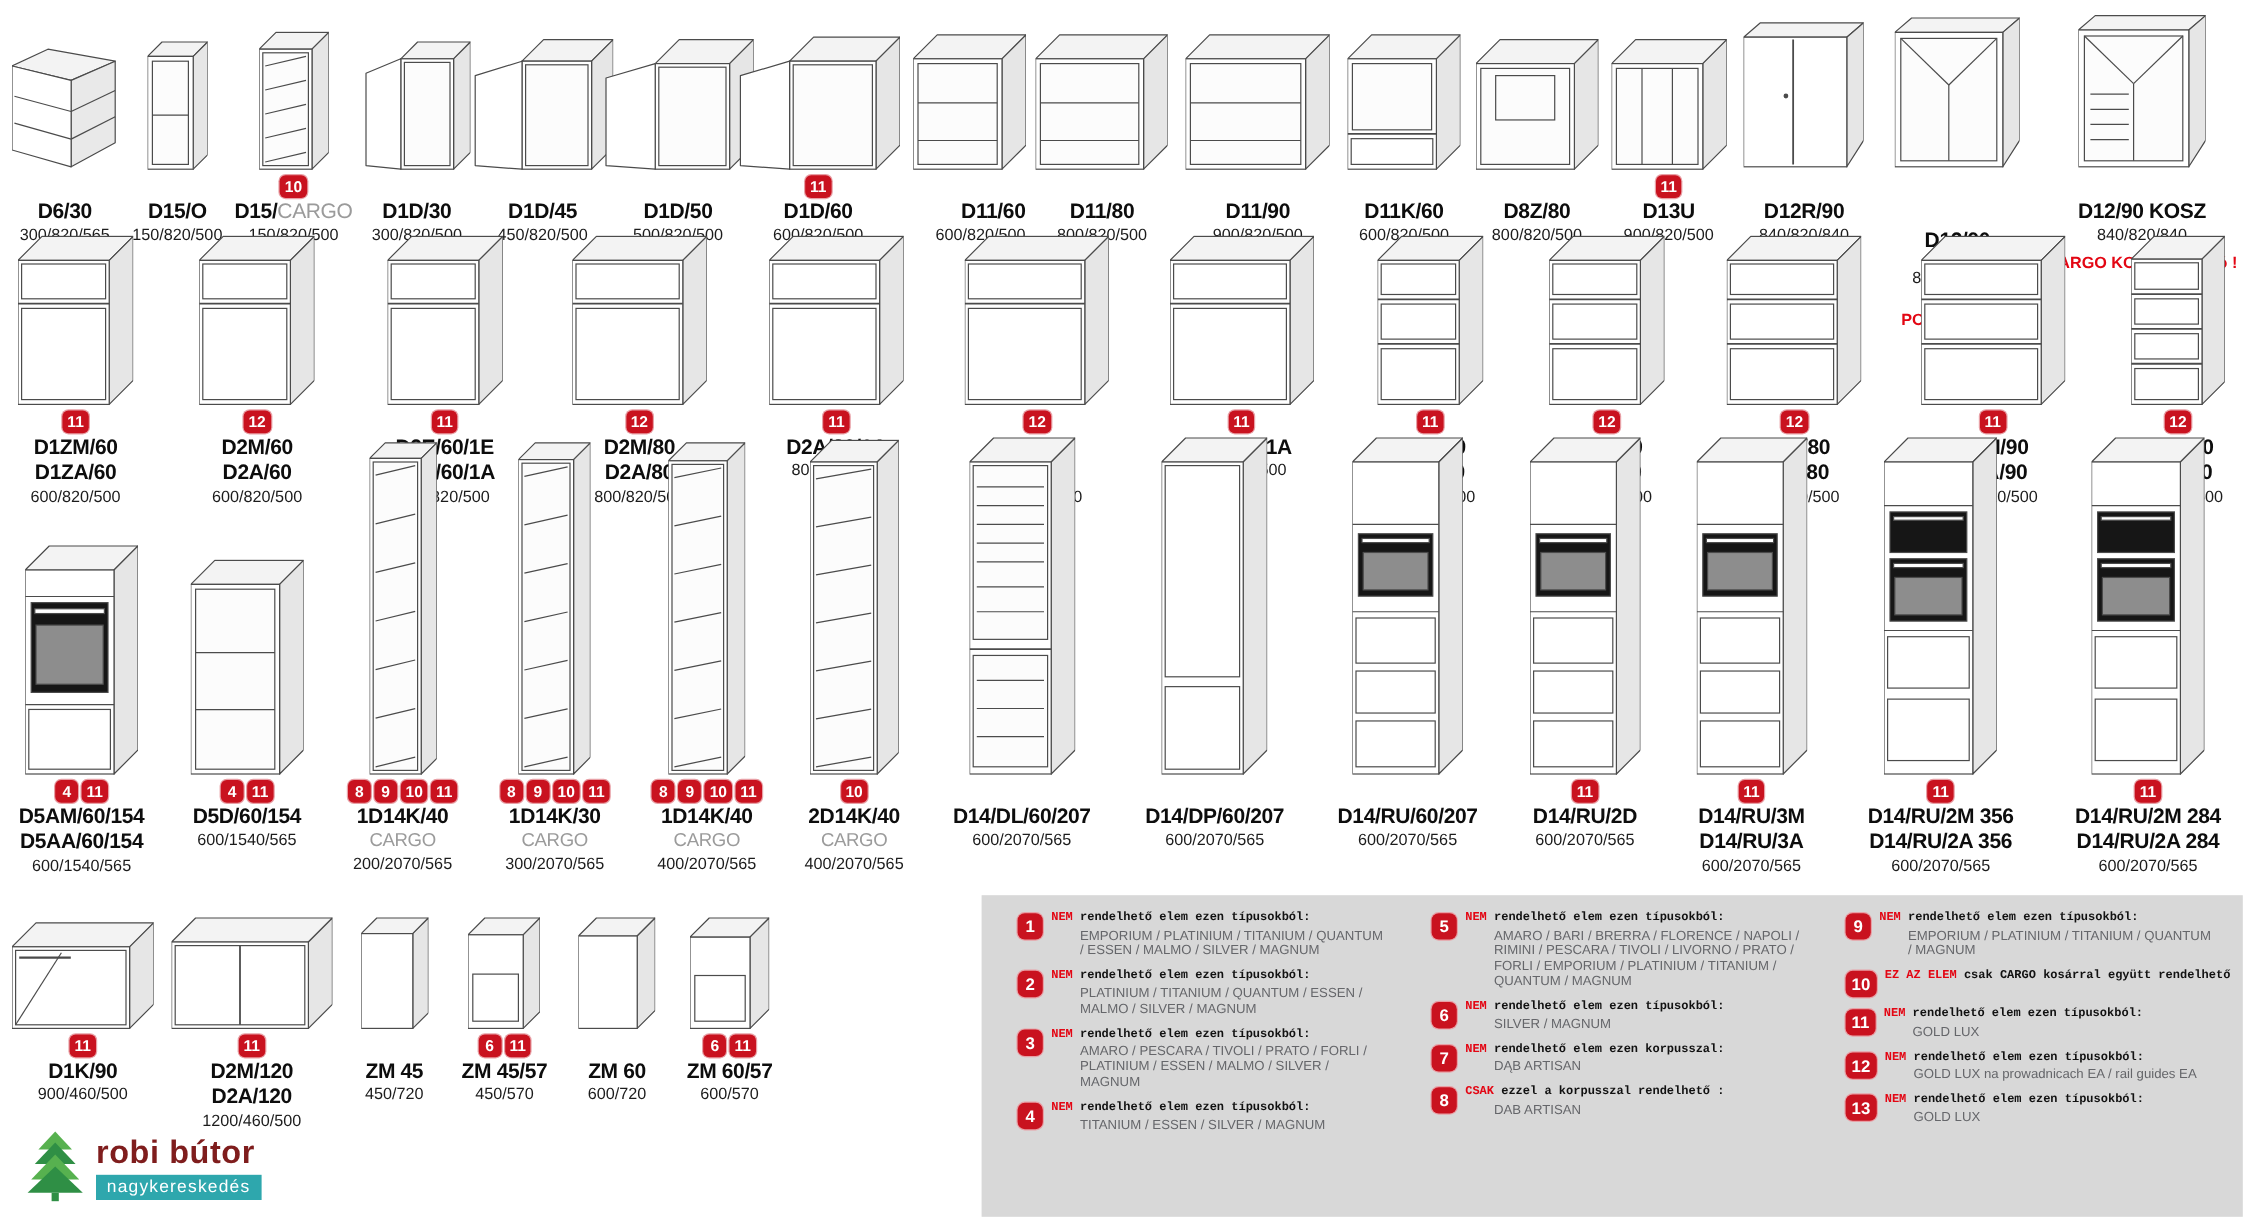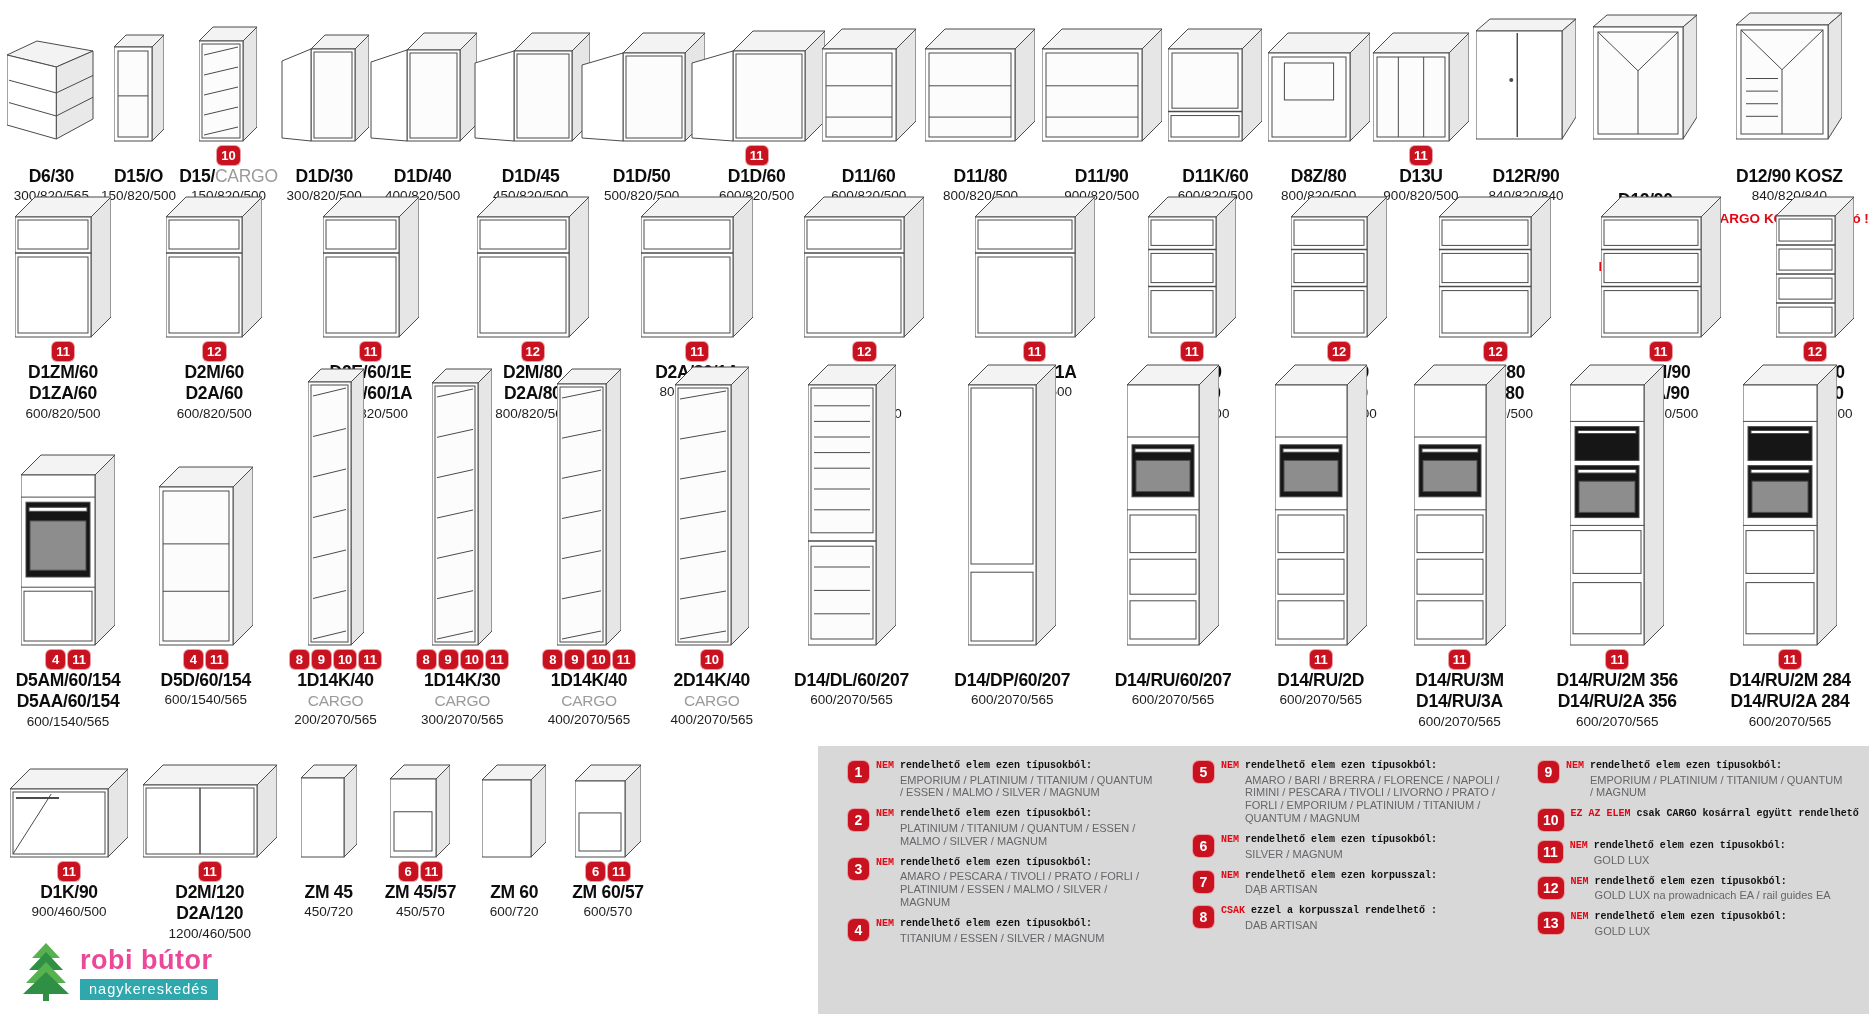--- a/index.html
+++ b/index.html
@@ -25,21 +25,21 @@
   #legend{position:absolute;left:818px;top:746px;width:1051px;height:268px;background:#d8d8d8;
           display:flex;padding:14px 0 0 30px;box-sizing:border-box;gap:14px;}
   .lcol{flex:1;display:flex;flex-direction:column;gap:9px;}
   .li{display:flex;gap:7px;align-items:flex-start;}
   .li .badge{font-size:14px;padding:4px 5px;border-radius:6px;flex:0 0 auto;margin-top:1px;}
   .lh{font-size:10px;font-weight:bold;color:#111;line-height:1.15;font-family:Liberation Mono, monospace;}
   .lh .red{color:#e30613;}
   .lbody{font-size:11px;color:#65666a;line-height:1.18;margin-top:2px;max-width:255px;margin-left:24px;}
   #logo{position:absolute;left:22px;top:942px;display:flex;align-items:center;gap:10px;}
   #logo .txt{display:flex;flex-direction:column;gap:3px;}
-  .logo-line1{font-size:27px;color:#ec4899;font-weight:bold;letter-spacing:0.5px;}
+  .logo-line1{font-size:27px;color:#7f1d1d;font-weight:bold;letter-spacing:0.5px;}
   .logo-line2{font-size:14.5px;color:#fff;background:#2ea7ad;padding:2px 9px 3px;letter-spacing:1px;}
 </style>
 </head>
 <body>
 
 <div id="canvas">
   <div class="prod-row" id="row0">
       <div class="cell" style="width: 100px;">
         <div class="figwrap" style="height: 132px;">
           <svg xmlns="http://www.w3.org/2000/svg" width="88" height="104" viewBox="0 -1 88 104">
@@ -97,34 +97,20 @@
             <polygon points="44,14 58,0 58,92 44,106" fill="#e6e6e6" stroke="#4b4b4b" stroke-linejoin="round"></polygon>
             <rect x="0" y="14" width="44" height="92" fill="#fff" stroke="#4b4b4b"></rect>
             <rect x="3" y="17" width="38" height="86" fill="#fcfcfc" stroke="#4b4b4b"></rect>
             <polygon points="0,14 -29,26 -29,103 0,106" fill="#fff" stroke="#4b4b4b" stroke-linejoin="round"></polygon>
           </svg>
         </div>
         <div class="badges"></div>
         <div class="code"><span>D1D/30</span></div>
         <div class="dims">300/820/500</div>
       </div>
-      <div class="cell" style="width: 106px;">
-        <div class="figwrap" style="height: 132px;">
-          <svg xmlns="http://www.w3.org/2000/svg" width="109" height="110" viewBox="-39 -1 109 110">
-            <polygon points="0,17 17,0 70,0 53,17" fill="#f3f3f3" stroke="#4b4b4b" stroke-linejoin="round"></polygon>
-            <polygon points="53,17 70,0 70,91 53,108" fill="#e6e6e6" stroke="#4b4b4b" stroke-linejoin="round"></polygon>
-            <rect x="0" y="17" width="53" height="91" fill="#fff" stroke="#4b4b4b"></rect>
-            <rect x="3" y="20" width="47" height="85" fill="#fcfcfc" stroke="#4b4b4b"></rect>
-            <polygon points="0,17 -36,29 -36,105 0,108" fill="#fff" stroke="#4b4b4b" stroke-linejoin="round"></polygon>
-          </svg>
-        </div>
-        <div class="badges"></div>
-        <div class="code"><span>D1D/40</span></div>
-        <div class="dims">400/820/500</div>
-      </div>
       <div class="cell" style="width: 110px;">
         <div class="figwrap" style="height: 132px;">
           <svg xmlns="http://www.w3.org/2000/svg" width="118" height="110" viewBox="-42 -1 118 110">
             <polygon points="0,18 18,0 76,0 58,18" fill="#f3f3f3" stroke="#4b4b4b" stroke-linejoin="round"></polygon>
             <polygon points="58,18 76,0 76,90 58,108" fill="#e6e6e6" stroke="#4b4b4b" stroke-linejoin="round"></polygon>
             <rect x="0" y="18" width="58" height="90" fill="#fff" stroke="#4b4b4b"></rect>
             <rect x="3" y="21" width="52" height="84" fill="#fcfcfc" stroke="#4b4b4b"></rect>
             <polygon points="0,18 -39,30 -39,105 0,108" fill="#fff" stroke="#4b4b4b" stroke-linejoin="round"></polygon>
           </svg>
         </div>
@@ -155,21 +141,21 @@
             <rect x="3" y="23" width="66" height="84" fill="#fcfcfc" stroke="#4b4b4b"></rect>
             <polygon points="0,20 -41,32 -41,107 0,110" fill="#fff" stroke="#4b4b4b" stroke-linejoin="round"></polygon>
           </svg>
         </div>
         <div class="badges">
           <span class="badge">11</span>
         </div>
         <div class="code"><span>D1D/60</span></div>
         <div class="dims">600/820/500</div>
       </div>
-      <div class="cell" style="width: 112px;">
+      <div class="cell" style="width: 112px; align-items: flex-end;">
         <div class="figwrap" style="height: 132px;">
           <svg xmlns="http://www.w3.org/2000/svg" width="94" height="114" viewBox="0 -1 94 114">
             <polygon points="0,20 20,0 94,0 74,20" fill="#f3f3f3" stroke="#4b4b4b" stroke-linejoin="round"></polygon>
             <polygon points="74,20 94,0 94,92 74,112" fill="#e6e6e6" stroke="#4b4b4b" stroke-linejoin="round"></polygon>
             <rect x="0" y="20" width="74" height="92" fill="#fff" stroke="#4b4b4b"></rect>
             <rect x="4" y="24" width="66" height="84" fill="#fcfcfc" stroke="#4b4b4b"></rect>
             <line x1="4" y1="56.800000000000004" x2="70" y2="56.800000000000004" stroke="#4b4b4b" stroke-width="1"></line>
             <line x1="4" y1="88.08" x2="70" y2="88.08" stroke="#4b4b4b" stroke-width="1"></line>
           </svg>
         </div>

